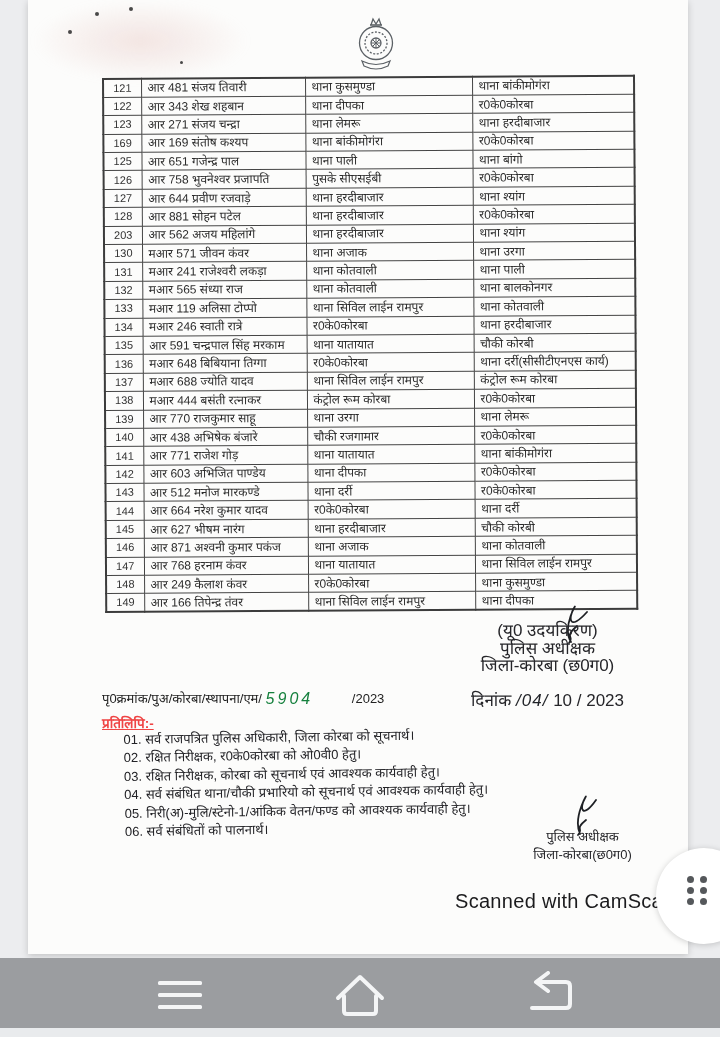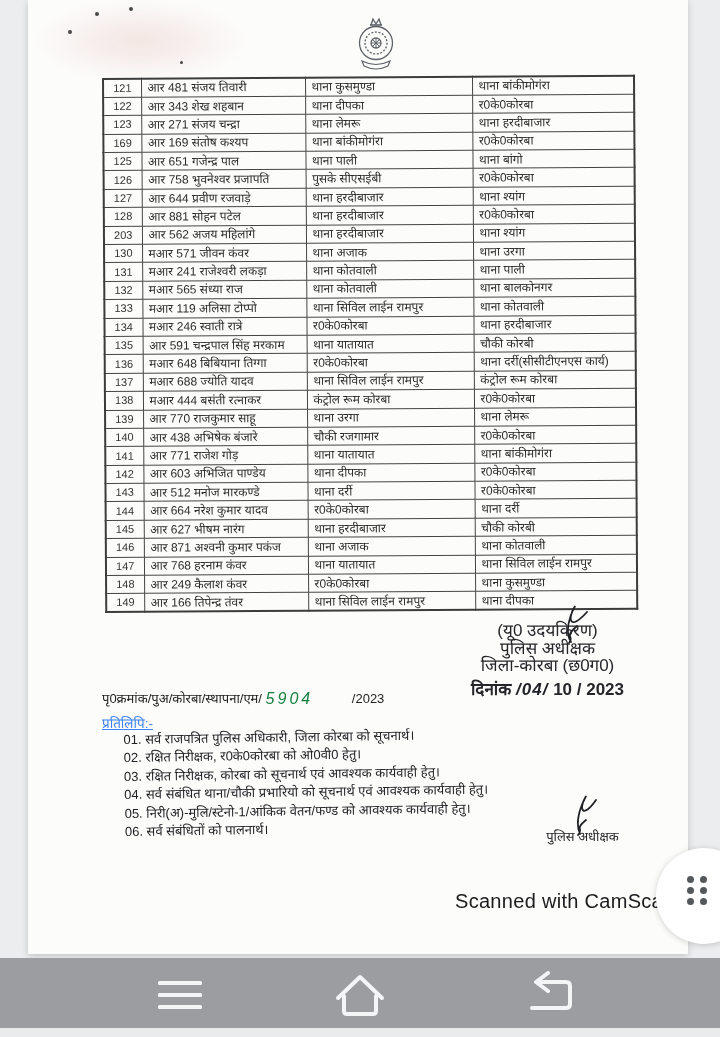--- a/index.html
+++ b/index.html
@@ -21,32 +21,32 @@
             table-layout:fixed;transform:rotate(-.35deg);transform-origin:left top;}
   table.doc{border:2px solid #3c3c3c;}
   table.doc td{border:1px solid #454545;height:18.4px;padding:0 0 0 6px;font-size:12px;
                color:#2c2c2c;white-space:nowrap;overflow:hidden;line-height:1;}
   table.doc td.c-sno{text-align:center;padding:0;font-size:11px;color:#333;}
   col.w-sno{width:38px;} col.w-name{width:164px;} col.w-from{width:167px;} col.w-to{width:162px;}
 
   
   .sig-top{position:absolute;left:412px;top:622px;width:215px;text-align:center;
            font-size:17px;color:#26262a;line-height:17.5px;}
-  .sig-top .date{margin-top:6px;font-weight:bold;}
+  .sig-top .date{margin-top:17px;}
   .hand{font-style:italic;letter-spacing:1px;color:#1f2126;}
   .sig-bottom{position:absolute;left:452px;top:828px;width:205px;text-align:center;
               font-size:13px;color:#26262a;line-height:18px;}
   .squiggle{position:absolute;}
 
   
   .ref-line{position:absolute;left:74px;top:689px;font-size:13px;color:#222;white-space:nowrap;}
   .ref-num{font-size:16px;font-style:italic;letter-spacing:3px;position:relative;top:1px;color:#15803d;}
   .ref-suffix{margin-left:35px;}
-  .copy-head{position:absolute;left:74px;top:714px;font-size:13.5px;color:#3b82f6;
-             text-decoration:underline;font-weight:normal;}
+  .copy-head{position:absolute;left:74px;top:714px;font-size:13.5px;color:#ef4444;
+             text-decoration:underline;font-weight:bold;}
   .copy-list{position:absolute;left:97px;top:731px;font-size:13px;color:#232327;
              line-height:18.4px;transform:rotate(-.85deg);transform-origin:left bottom;white-space:nowrap;}
 
   
   .watermark{position:absolute;left:427px;top:890px;font-size:20px;color:#1b1b1d;
              letter-spacing:.3px;white-space:nowrap;}
 
   
   .pill{position:absolute;left:542px;top:862px;width:97px;height:61px;border-radius:31px;
         background:#fff;box-shadow:0 1px 5px rgba(0,0,0,.16);display:flex;align-items:center;
@@ -301,20 +301,21 @@
         <div>04. सर्व संबंधित थाना/चौकी प्रभारियो को सूचनार्थ एवं आवश्यक कार्यवाही हेतु।</div>
         <div>05. निरी(अ)-मुलि/स्टेनो-1/आंकिक वेतन/फण्ड को आवश्यक कार्यवाही हेतु।</div>
         <div>06. सर्व संबंधितों को पालनार्थ।</div>
       </div>
 
     <svg class="squiggle" style="left:528px;top:786px;" width="52" height="50" viewBox="0 0 52 50">
       <path d="M24 48 C16 30 34 4 29 12 C23 22 26 34 40 14 M22 49 C28 42 18 44 30 34" fill="none" stroke="#1e2024" stroke-width="1.8" stroke-linecap="round"></path>
     </svg>
     <div class="sig-bottom">
       <div>पुलिस अधीक्षक</div>
+      <div>जिला-कोरबा(छ0ग0)</div>
     </div>
 
     <div class="watermark">Scanned with CamScanner</div>
   </div>
 
 
   <div class="fab">
     <div class="fab-dots">
       <span></span>
         <span></span>

